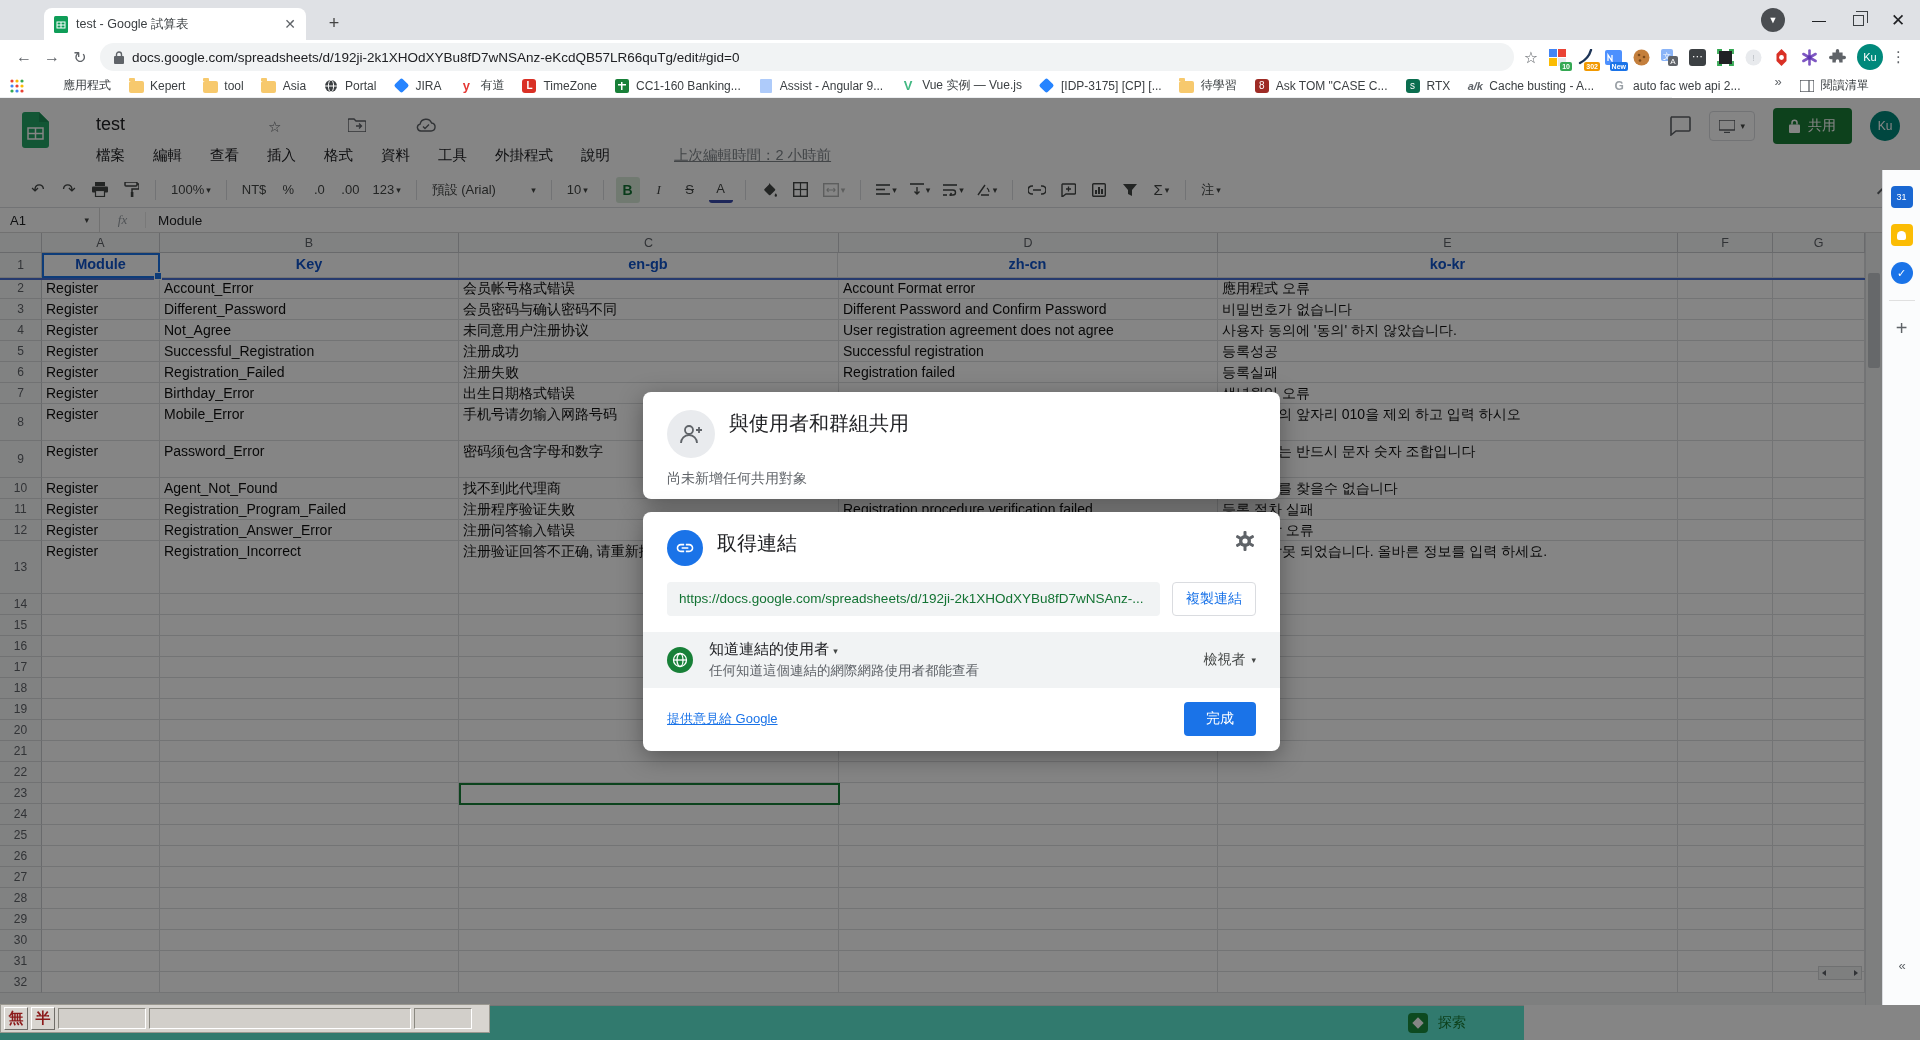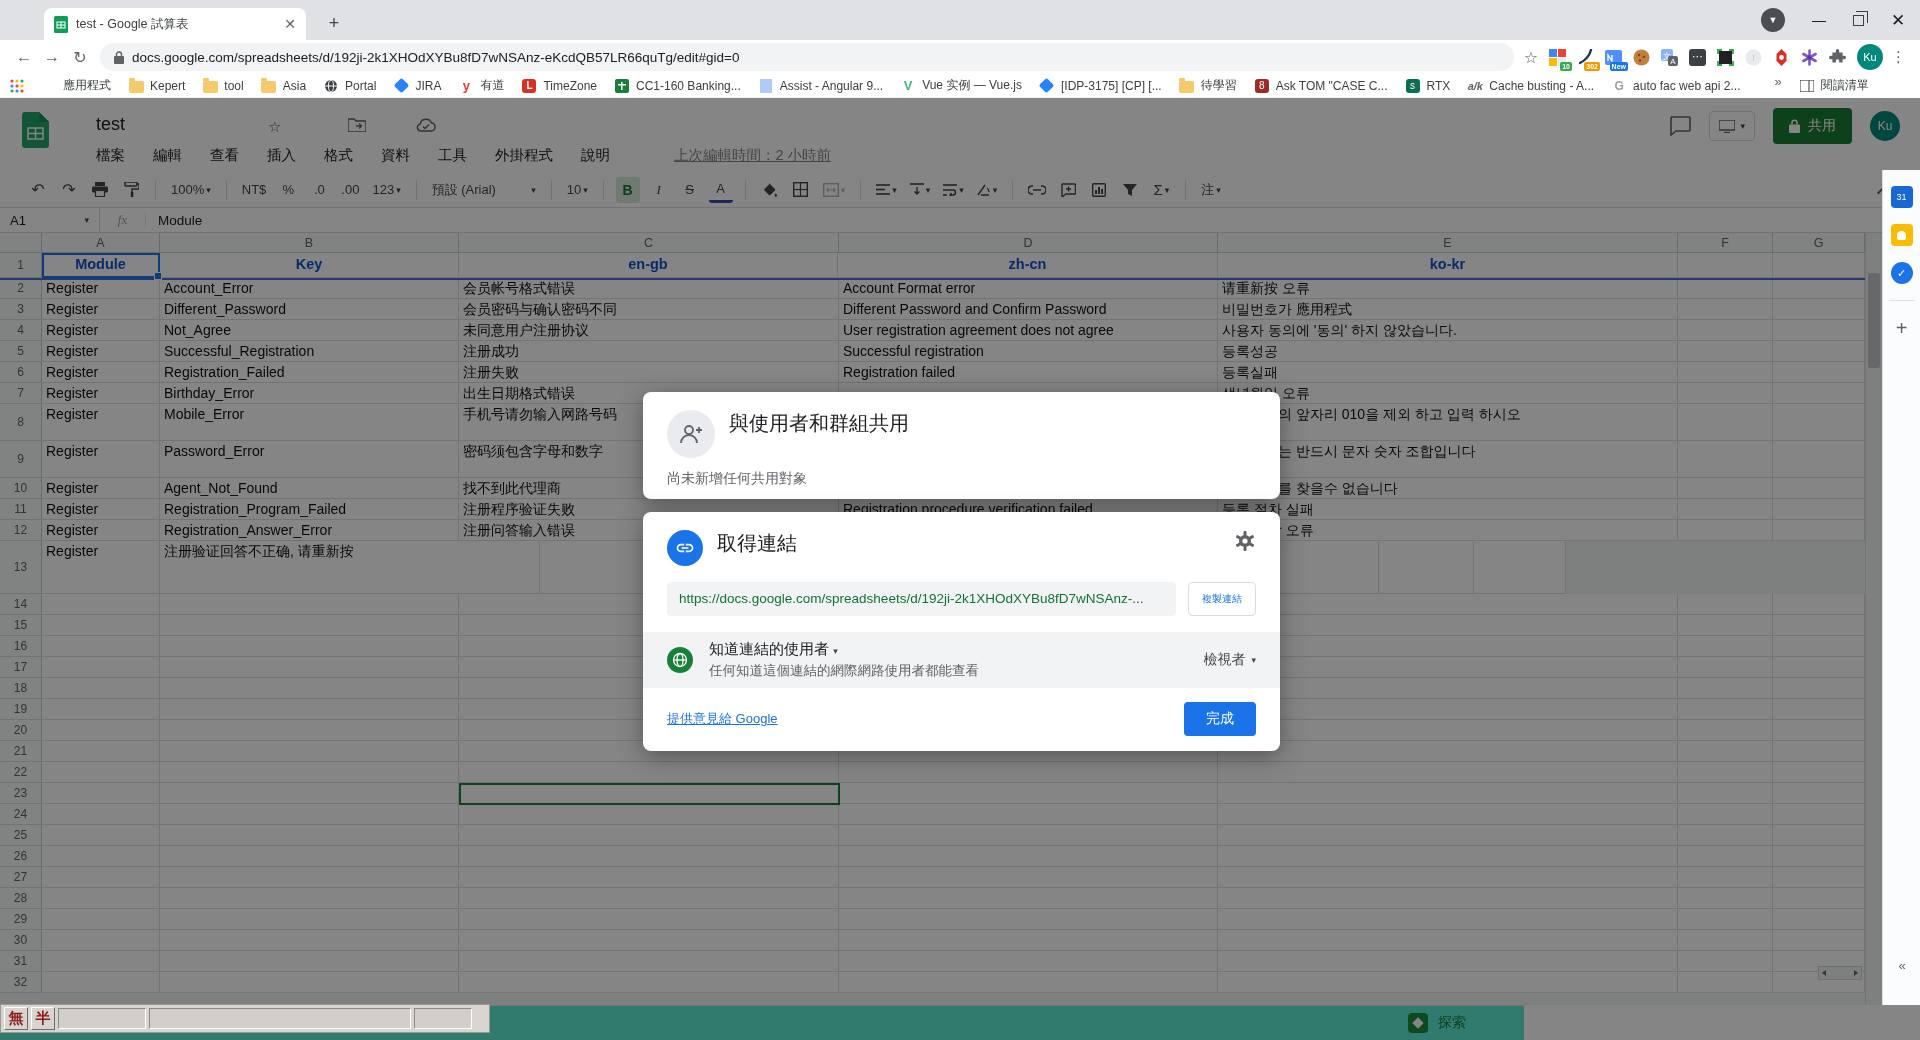--- a/index.html
+++ b/index.html
@@ -112,21 +112,21 @@
 .card2{top:512px;height:239px;padding-bottom:0}
 .drow{display:flex;align-items:flex-start}
 .circle48{width:48px;height:48px;border-radius:50%;background:#e9ebee;display:flex;align-items:center;justify-content:center;flex:none}
 .circle36{width:36px;height:36px;border-radius:50%;background:#1a73e8;display:flex;align-items:center;justify-content:center;flex:none}
 .circle26{width:26px;height:26px;border-radius:50%;background:#188038;display:flex;align-items:center;justify-content:center;flex:none}
 .dtitle{font-size:20px;color:#202124;margin-left:14px}
 .dsub{font-size:14px;color:#5f6368;margin-top:12px}
 .gear{margin-left:auto}
 .linkrow{display:flex;margin-top:16px;align-items:center}
 .linkbox{flex:1;height:34px;background:#f1f3f4;border-radius:4px;line-height:34px;padding:0 12px;font-size:13.5px;color:#137333;white-space:nowrap;overflow:hidden}
-.copybtn{height:34px;margin-left:12px;border:1px solid #dadce0;border-radius:4px;color:#1a73e8;font-size:10px;display:flex;align-items:center;padding:0 13px;white-space:nowrap}
+.copybtn{height:34px;margin-left:12px;border:1px solid #dadce0;border-radius:4px;color:#1a73e8;font-size:14px;display:flex;align-items:center;padding:0 13px;white-space:nowrap}
 .band{margin:16px -24px 0;background:#f1f3f4;padding:9px 24px;display:flex;align-items:center;height:56px}
 .bandtext{margin-left:16px}
 .btitle{font-size:15px;color:#202124}
 .bdesc{font-size:13.5px;color:#5f6368;margin-top:3px}
 .role{margin-left:auto;font-size:14px;color:#444746;display:flex;gap:6px;align-items:center}
 .dfoot{display:flex;align-items:center;margin-top:14px}
 .feedback{font-size:13px;color:#1a73e8;text-decoration:underline}
 .donebtn{margin-left:auto;height:34px;background:#1a73e8;color:#fff;border-radius:4px;font-size:14px;display:flex;align-items:center;padding:0 22px}
 svg{display:block}
 </style>
@@ -612,31 +612,31 @@
         <div class="c hc" style="width:460px">ko-kr</div>
         <div class="c hc" style="width:95px"></div>
         <div class="c hc" style="width:92px"></div>
       </div>
       <div class="r" style="height:21px">
         <div class="rn">2</div>
         <div class="c" style="width:118px">Register</div>
         <div class="c" style="width:299px">Account_Error</div>
         <div class="c" style="width:380px">会员帐号格式错误</div>
         <div class="c" style="width:379px">Account Format error</div>
-        <div class="c" style="width:460px">请重新按 오류</div>
+        <div class="c" style="width:460px">應用程式 오류</div>
         <div class="c" style="width:95px"></div>
         <div class="c" style="width:92px"></div>
       </div>
       <div class="r" style="height:21px">
         <div class="rn">3</div>
         <div class="c" style="width:118px">Register</div>
         <div class="c" style="width:299px">Different_Password</div>
         <div class="c" style="width:380px">会员密码与确认密码不同</div>
         <div class="c" style="width:379px">Different Password and Confirm Password</div>
-        <div class="c" style="width:460px">비밀번호가 應用程式</div>
+        <div class="c" style="width:460px">비밀번호가 없습니다</div>
         <div class="c" style="width:95px"></div>
         <div class="c" style="width:92px"></div>
       </div>
       <div class="r" style="height:21px">
         <div class="rn">4</div>
         <div class="c" style="width:118px">Register</div>
         <div class="c" style="width:299px">Not_Agree</div>
         <div class="c" style="width:380px">未同意用户注册协议</div>
         <div class="c" style="width:379px">User registration agreement does not agree</div>
         <div class="c" style="width:460px">사용자 동의에 '동의' 하지 않았습니다.</div>
@@ -719,20 +719,21 @@
         <div class="c" style="width:299px">Registration_Answer_Error</div>
         <div class="c" style="width:380px">注册问答输入错误</div>
         <div class="c" style="width:379px"></div>
         <div class="c" style="width:460px">등록 문답 오류</div>
         <div class="c" style="width:95px"></div>
         <div class="c" style="width:92px"></div>
       </div>
       <div class="r" style="height:53px">
         <div class="rn">13</div>
         <div class="c" style="width:118px">Register</div>
+        <div class="c" style="width:299px">Registration_Incorrect</div>
         <div class="c" style="width:380px">注册验证回答不正确, 请重新按</div>
         <div class="c" style="width:379px"></div>
         <div class="c" style="width:460px">답변이 잘못 되었습니다. 올바른 정보를 입력 하세요.</div>
         <div class="c" style="width:95px"></div>
         <div class="c" style="width:92px"></div>
       </div>
       <div class="r" style="height:21px">
         <div class="rn">14</div>
         <div class="c" style="width:118px"></div>
         <div class="c" style="width:299px"></div>

